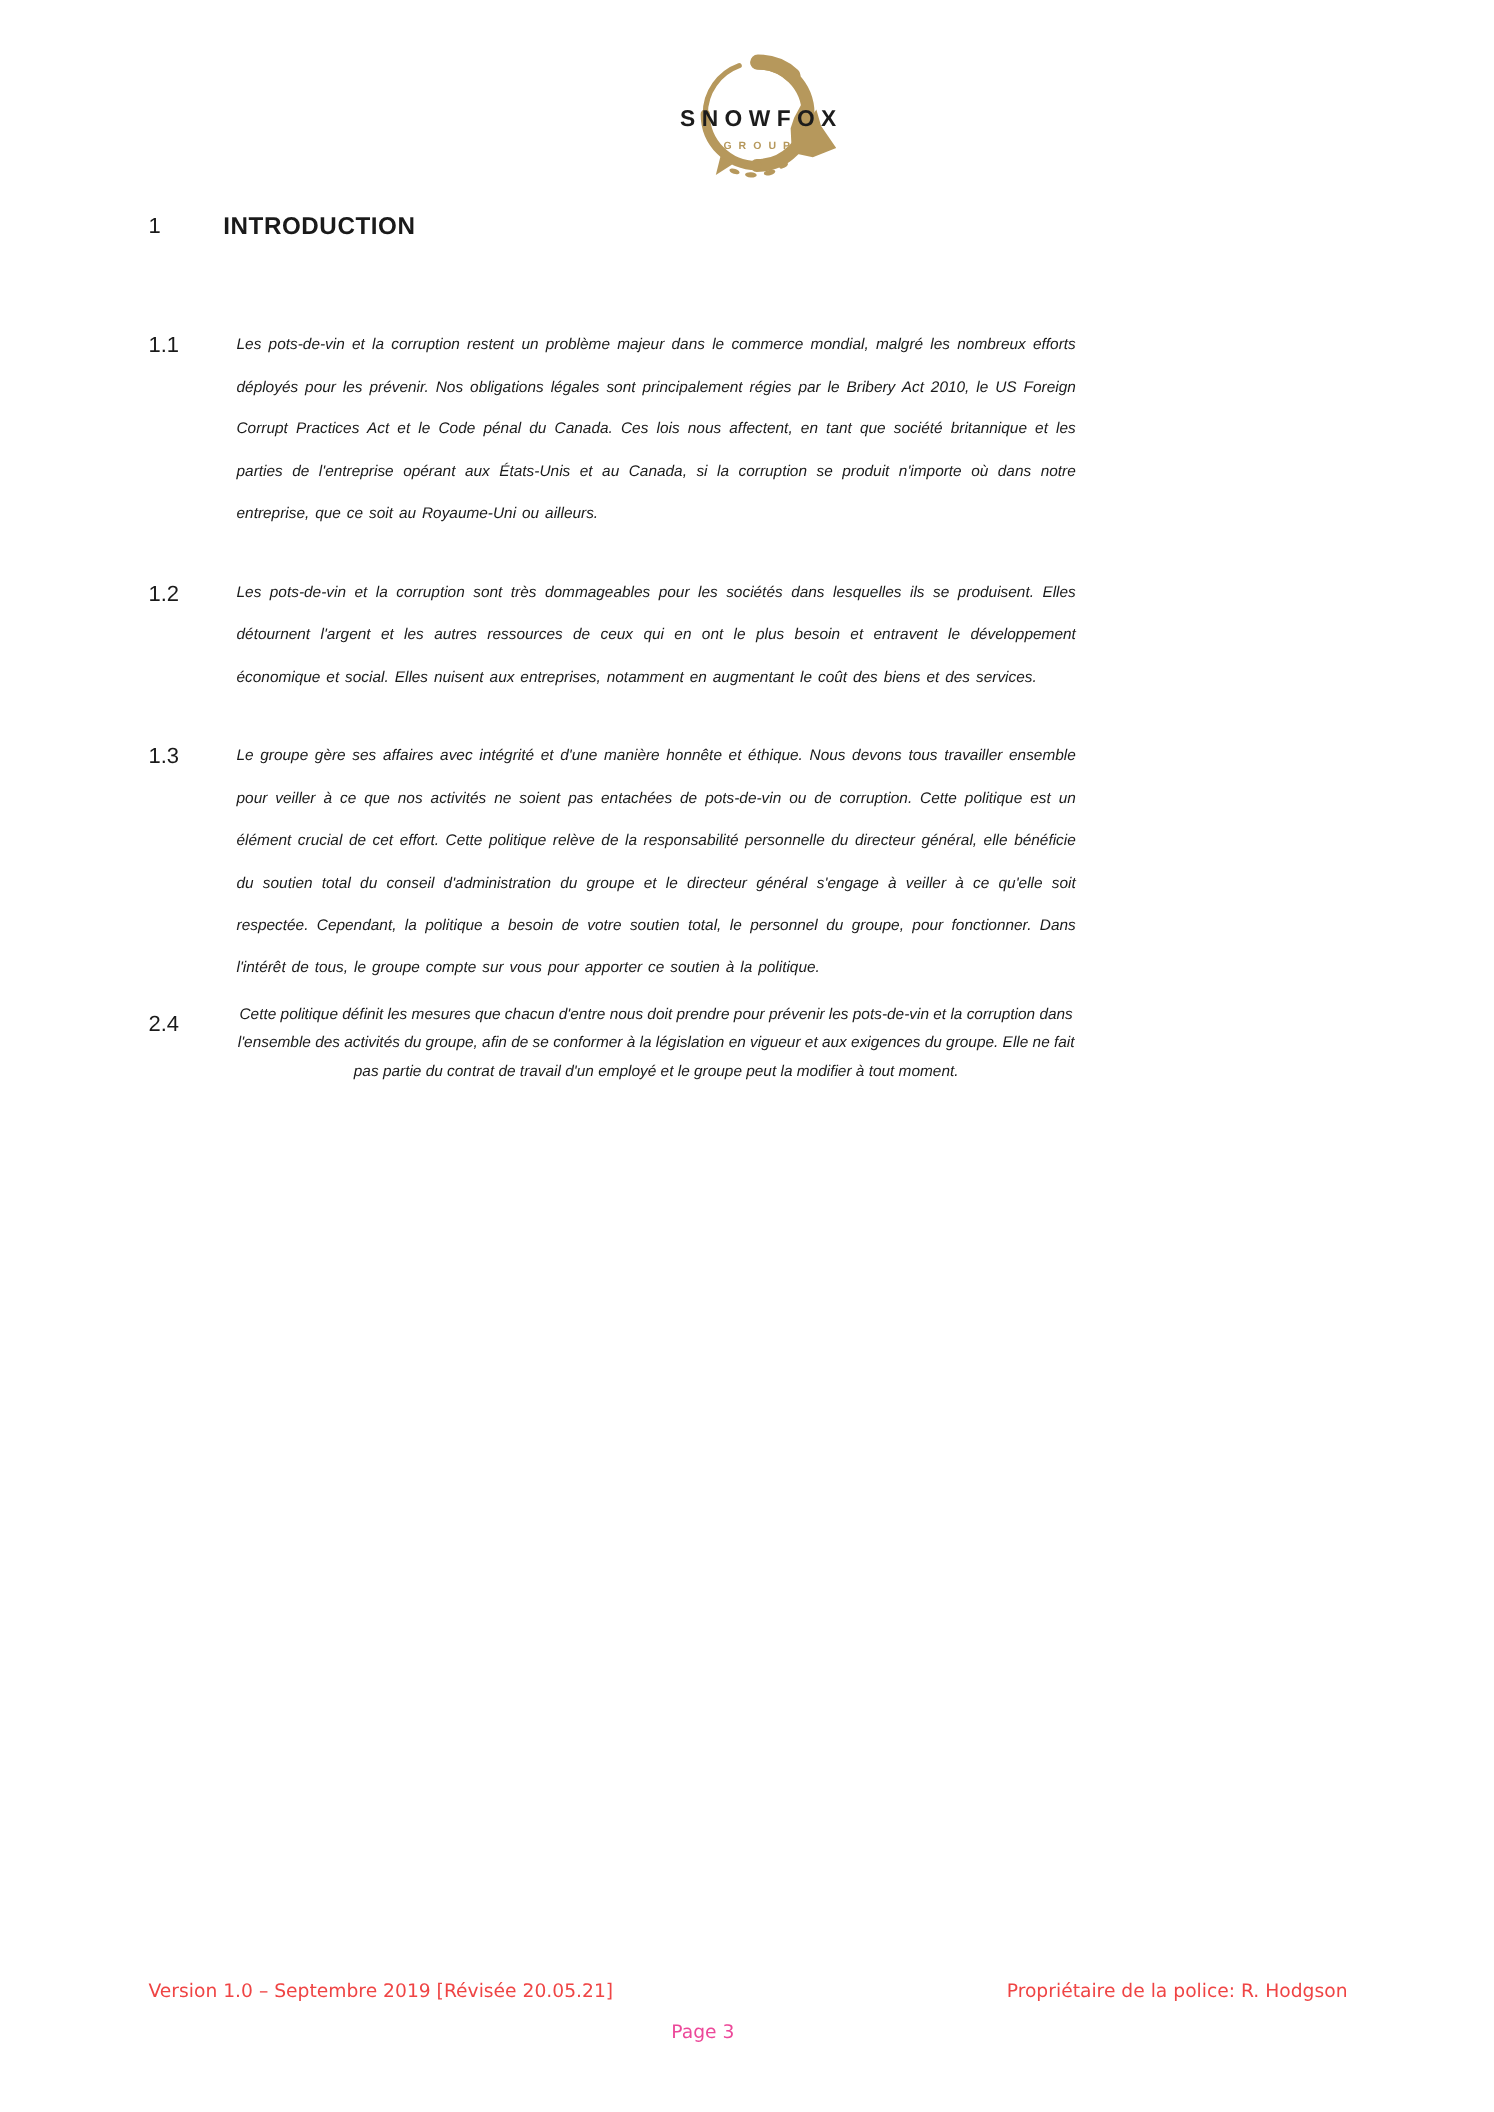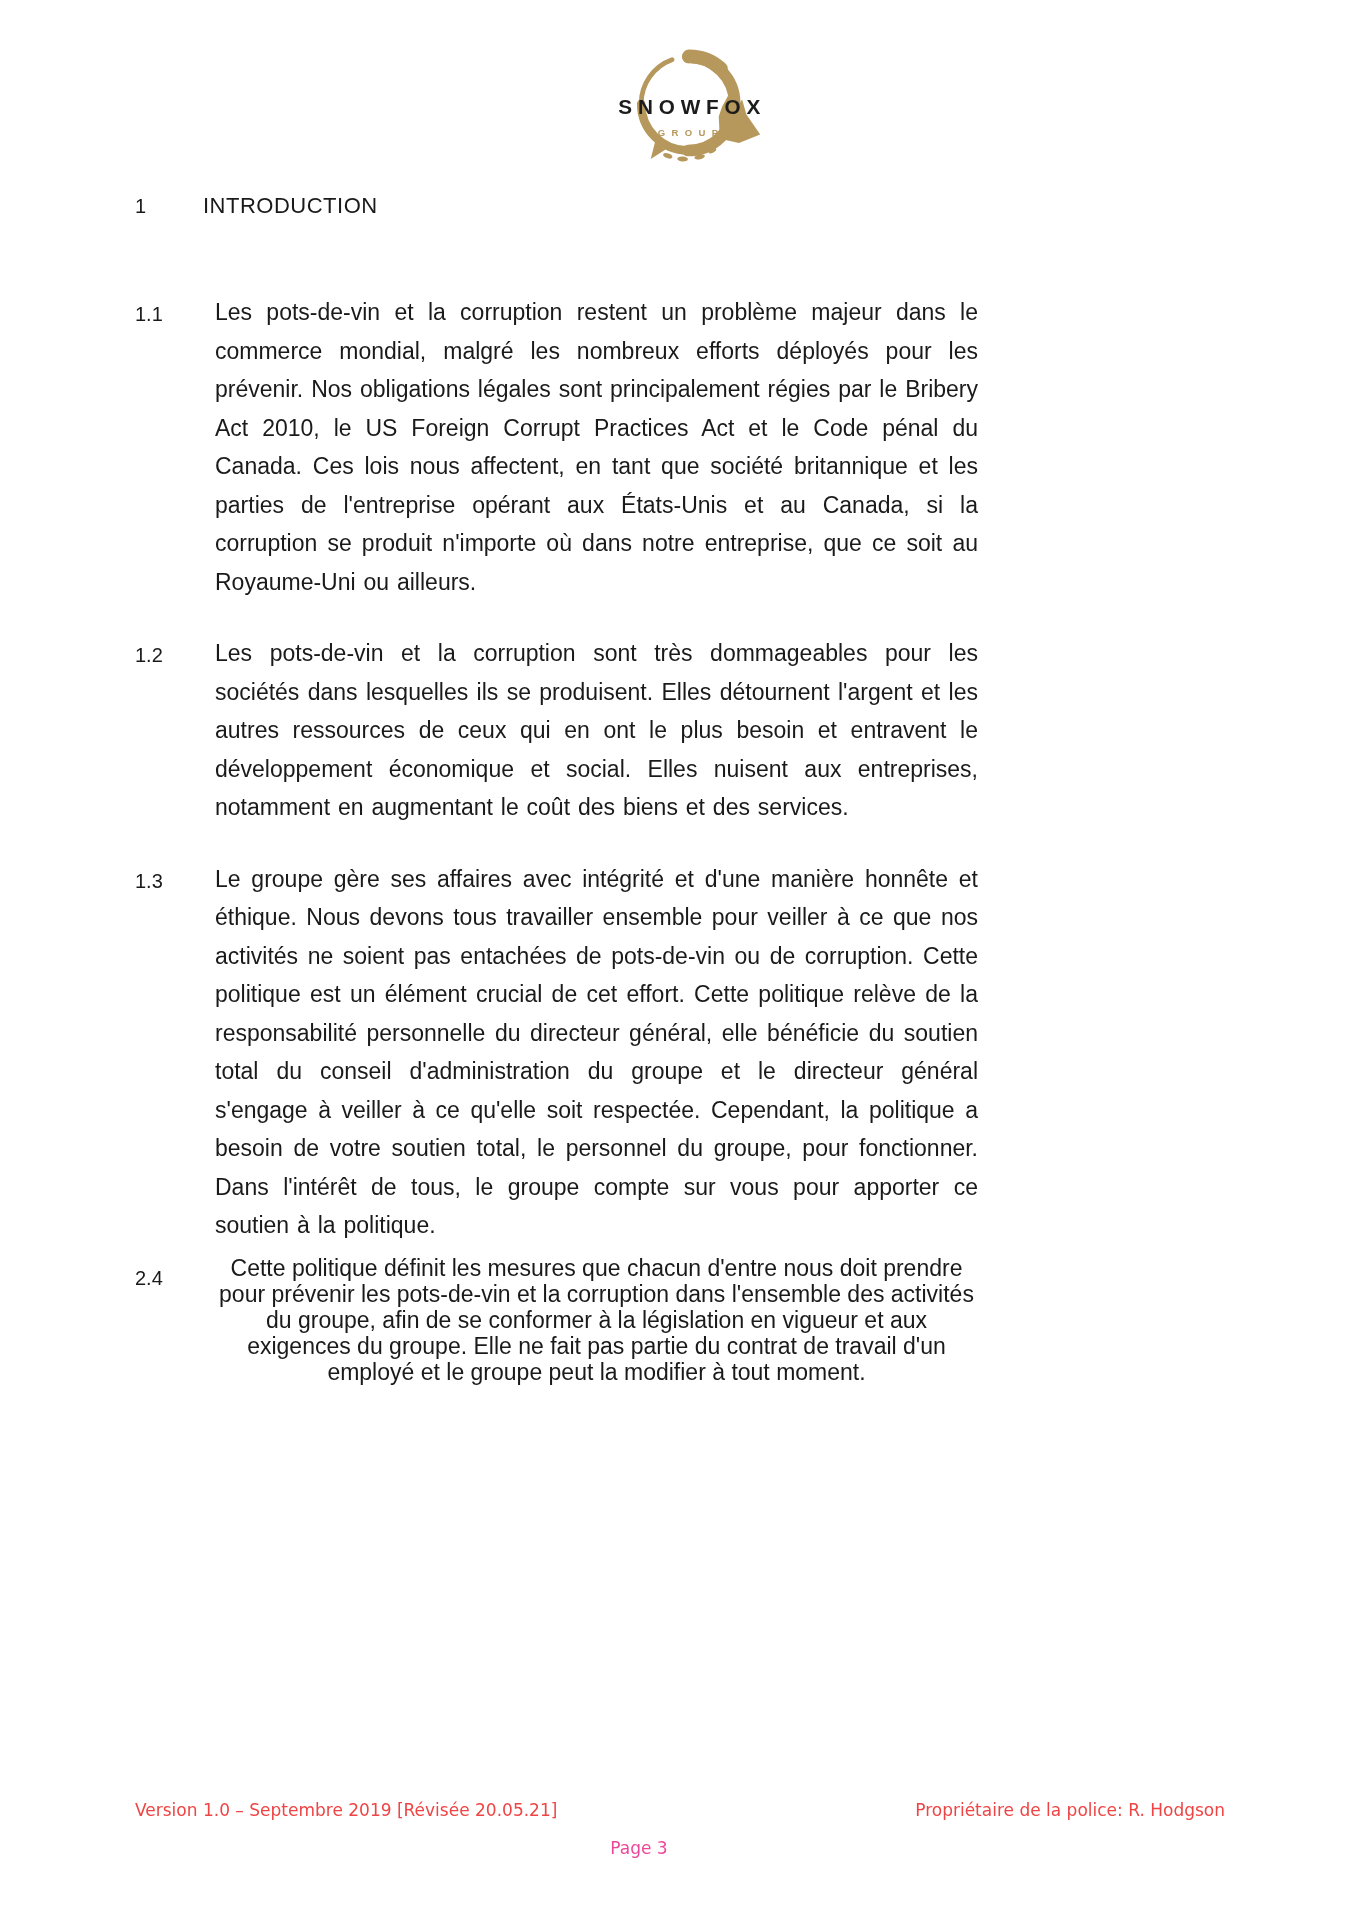--- a/index.html
+++ b/index.html
@@ -39,32 +39,34 @@
   }
   .heading-row { margin-bottom: 74px; }
   .heading-num {
     font-size: 20px;
     line-height: 26px;
   }
   .heading-title {
     font-size: 22px;
     letter-spacing: 0.5px;
     line-height: 26px;
+    font-weight: bold;
   }
   .para { margin-bottom: 33px; gap: 12px; }
   .para-num {
     font-size: 20px;
     line-height: 38.5px;
     padding-top: 2px;
   }
   .para-text {
-    font-size: 23px;
+    font-size: 14px;
     line-height: 38.5px;
     text-align: justify;
     word-spacing: 1.5px;
+    font-style: italic;
   }
   .para-tight { margin-bottom: 0; }
   .para-13 { margin-bottom: 10px; }
   .para-last .para-text {
     line-height: 26px;
     text-align: center;
     word-spacing: normal;
   }
   .para-last .para-num { line-height: 43px; }
 

